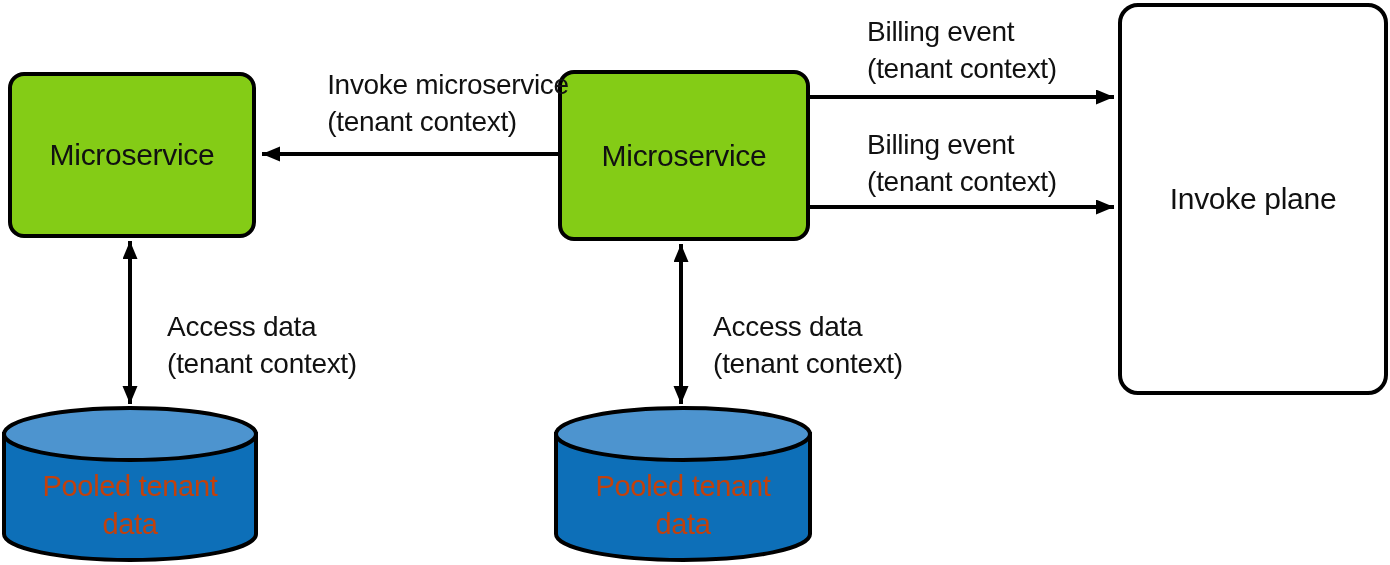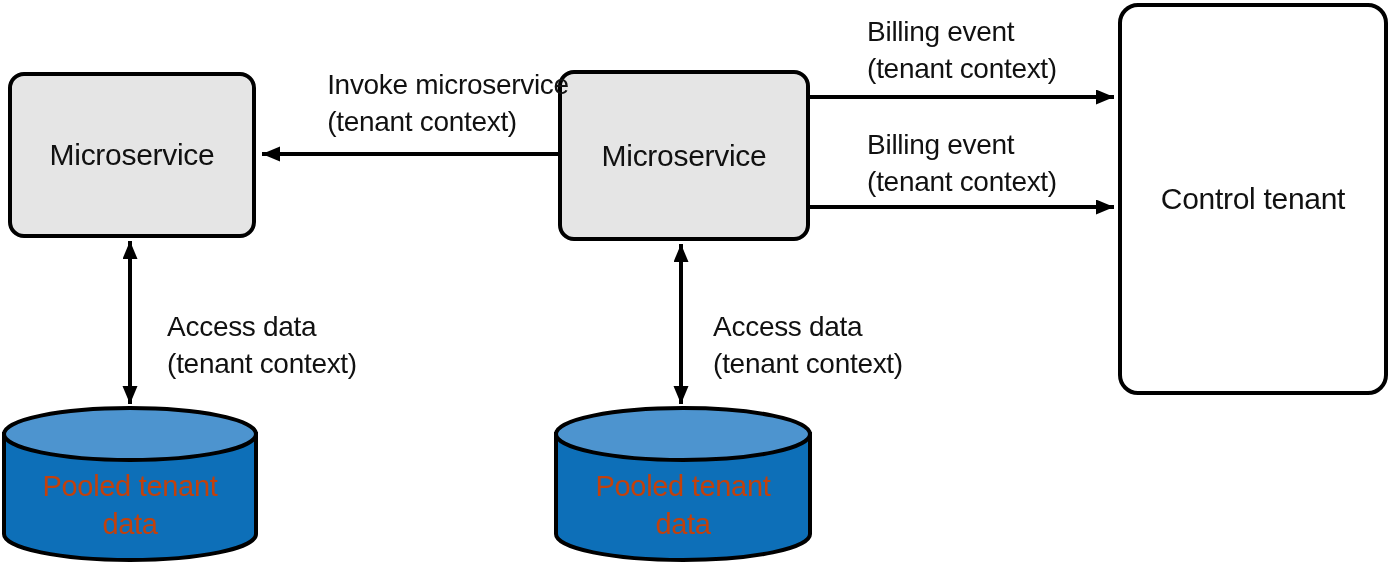--- a/index.html
+++ b/index.html
@@ -26,21 +26,21 @@
     box-sizing: border-box;
     border: 4px solid #000000;
     display: flex;
     align-items: center;
     justify-content: center;
     text-align: center;
     font-size: 30px;
     letter-spacing: -0.3px;
   }
   .node-box.yellow {
-    background: #e5e5e5;
+    background: #84cc16;
     border-radius: 16px;
   }
   .node-box.white {
     background: #ffffff;
     border-radius: 20px;
   }
   .edge-label {
     position: absolute;
     transform: translateX(-50%);
     white-space: pre-line;
@@ -94,21 +94,21 @@
 
   <div class="node-box yellow" style="left:8px; top:72px; width:248px; height:166px;">
     <span>Microservice</span>
   </div>
 
   <div class="node-box yellow" style="left:558px; top:70px; width:252px; height:171px;">
     <span>Microservice</span>
   </div>
 
   <div class="node-box white" style="left:1118px; top:3px; width:270px; height:392px;">
-    <span>Control tenant</span>
+    <span>Invoke plane</span>
   </div>
 
   <div class="edge-label" style="left:408px; top:67px;margin-left:40px;">Invoke microservice
 (tenant context)</div>
 
   <div class="edge-label" style="left:962px; top:14px;">Billing event
 (tenant context)</div>
 
   <div class="edge-label" style="left:962px; top:127px;">Billing event
 (tenant context)</div>

